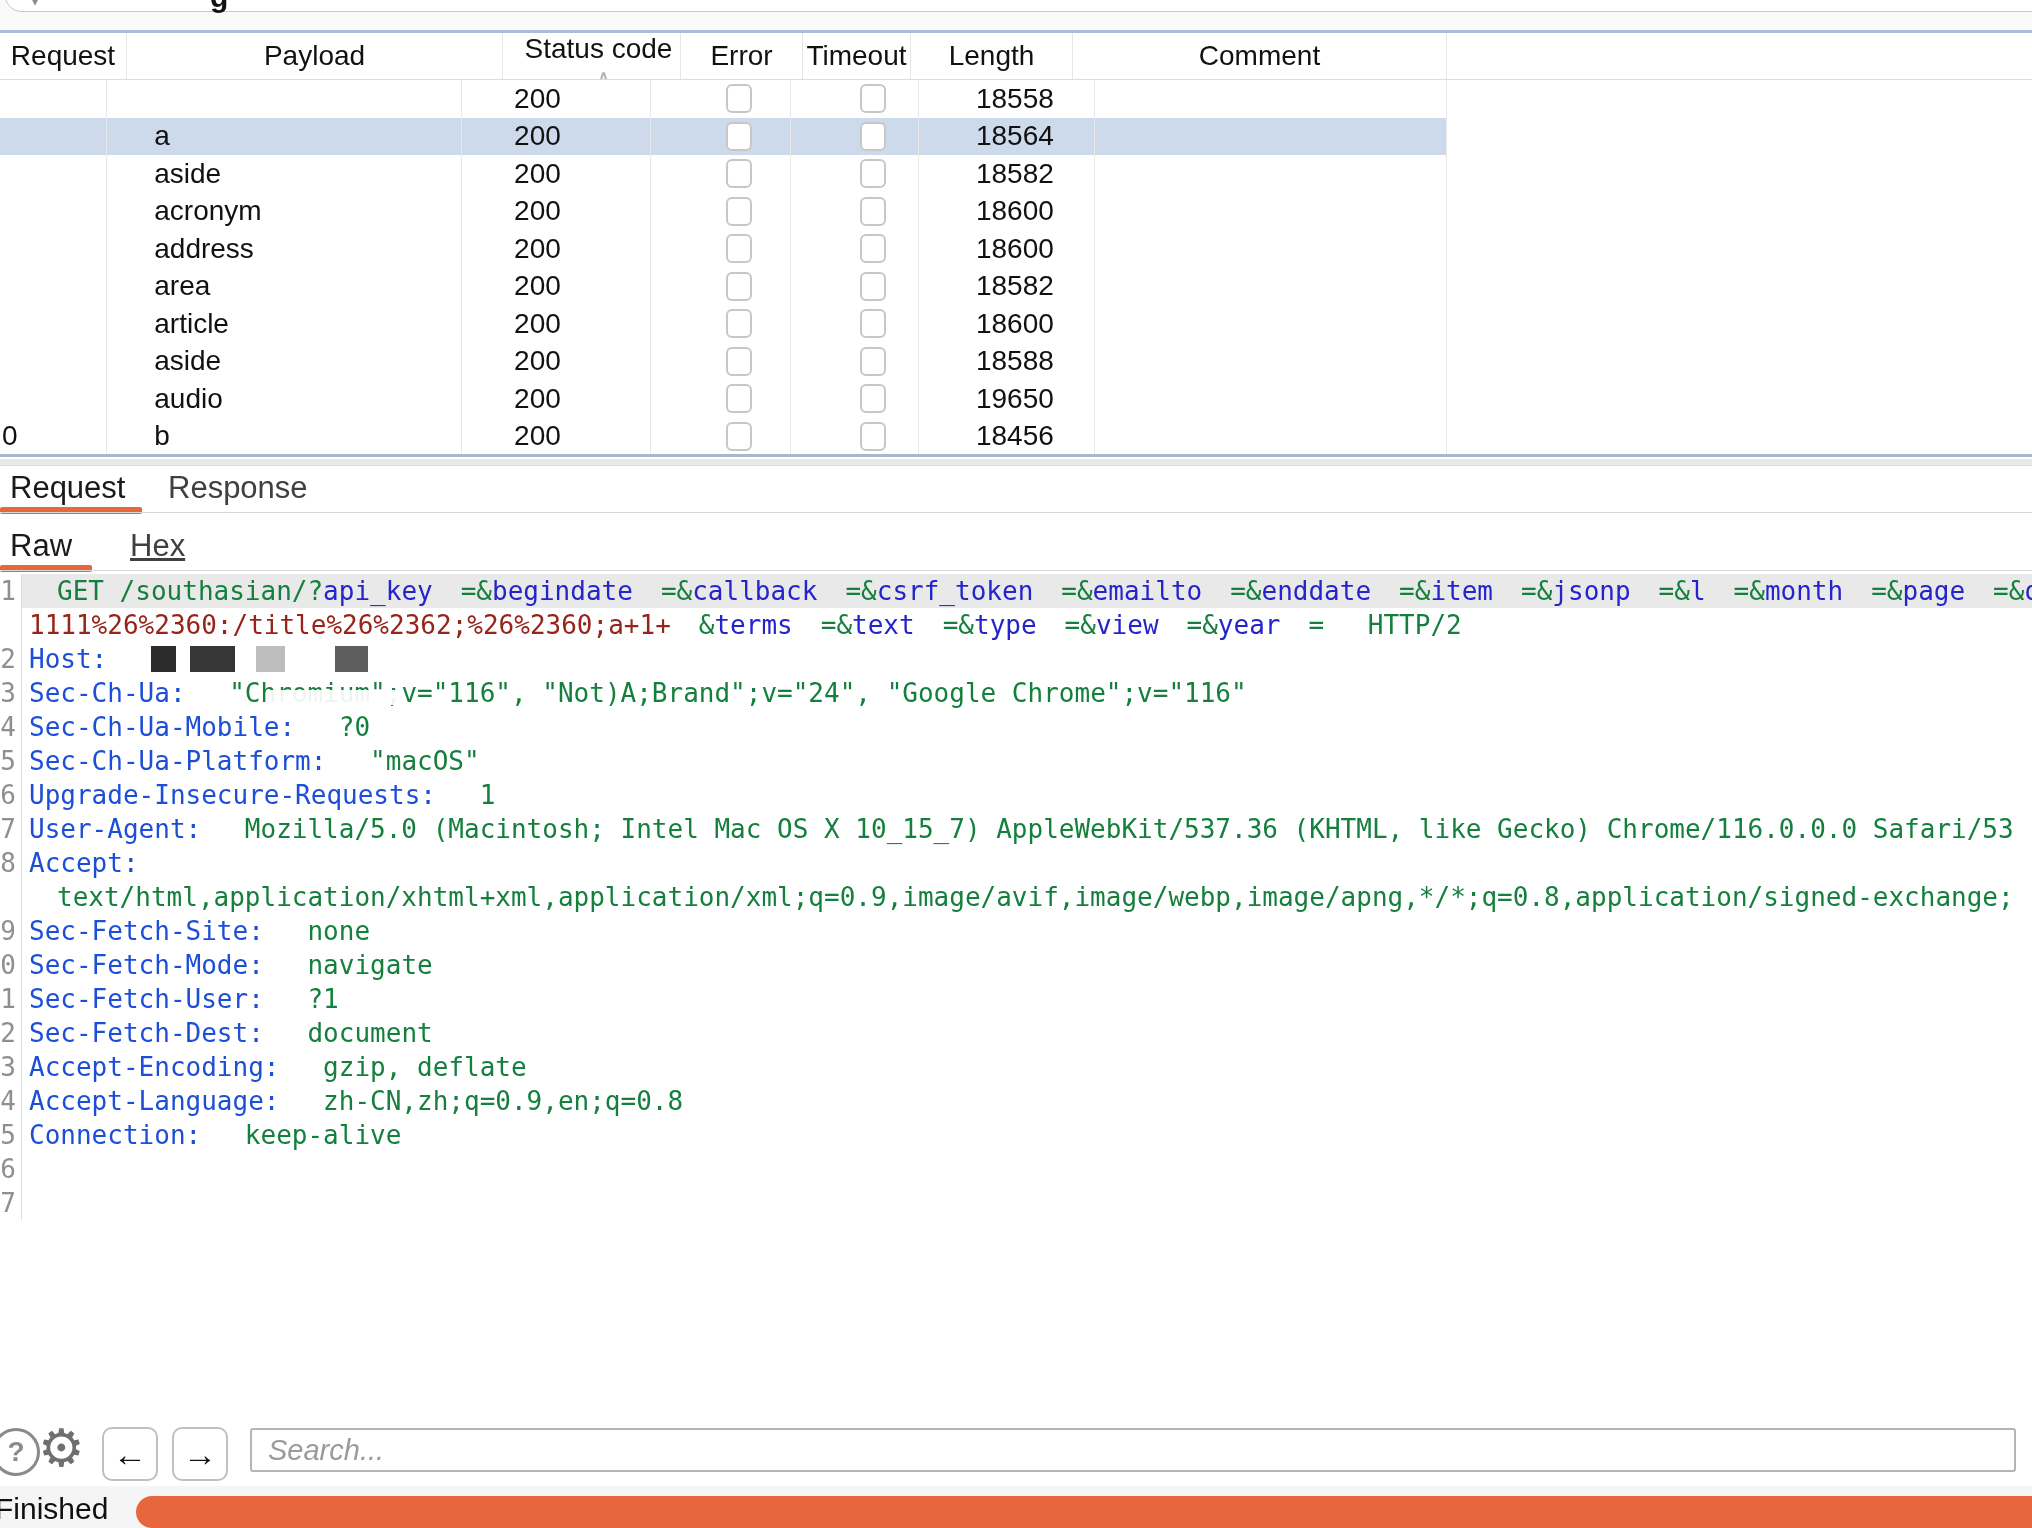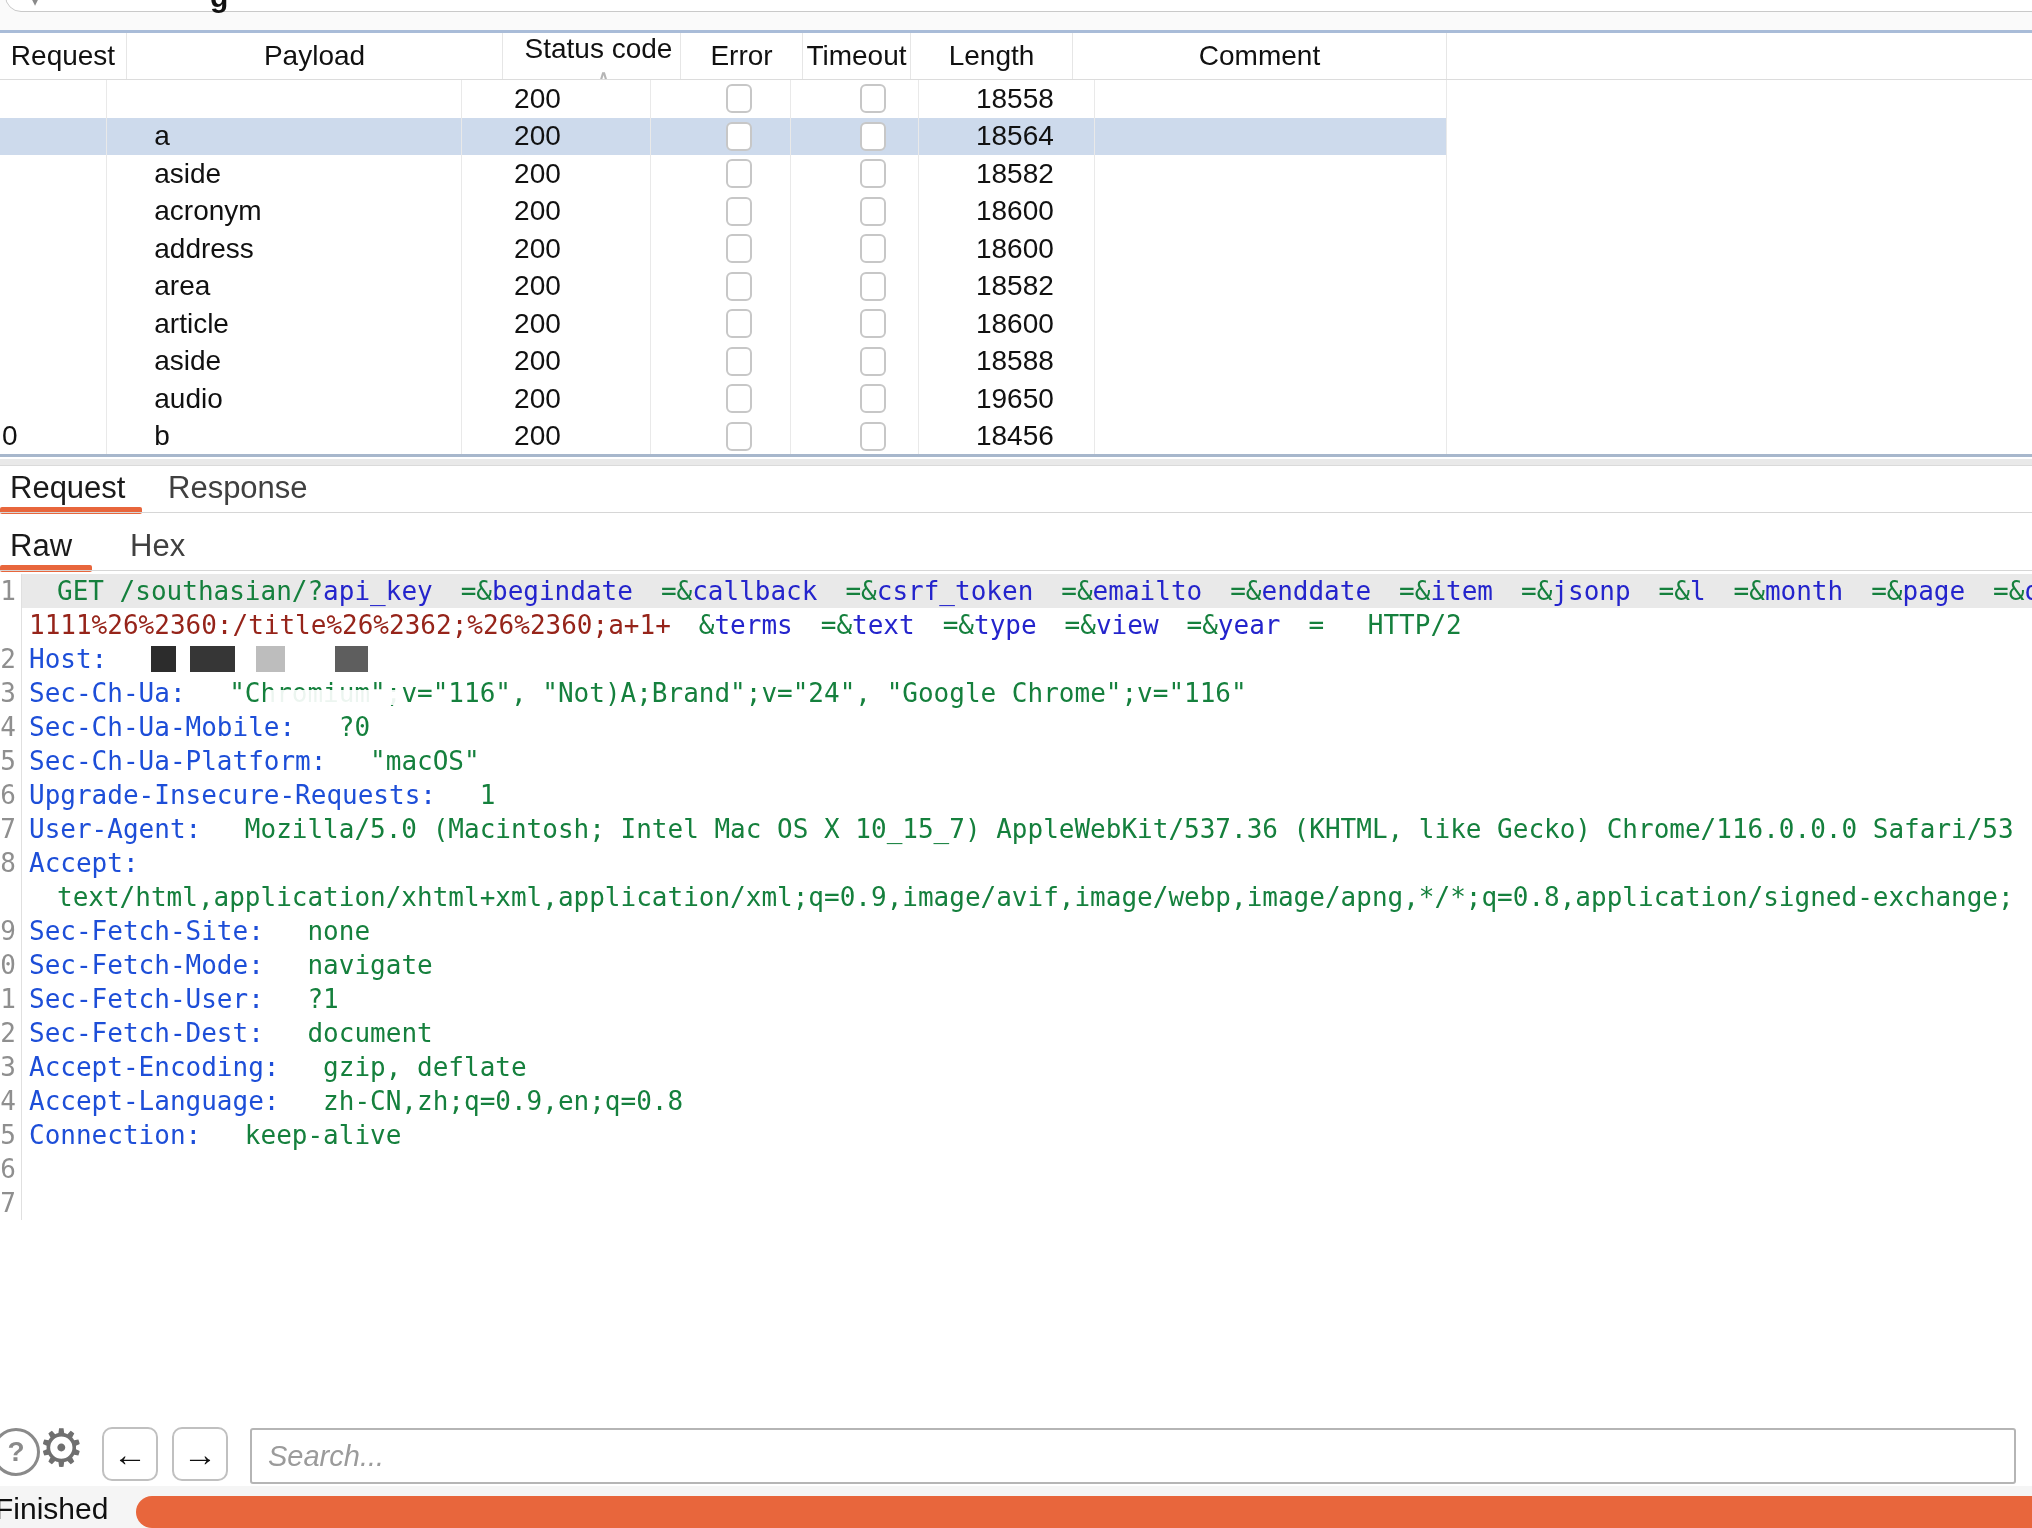--- a/index.html
+++ b/index.html
@@ -60,21 +60,21 @@
   
   #bottom-toolbar{position:absolute;left:0;top:1420px;width:2032px;height:66px;background:#fff;}
   #help-icon{position:absolute;left:-8px;top:8px;width:42px;height:42px;border:3px solid #8a8a8a;
     border-radius:50%;display:flex;align-items:center;justify-content:center;
     font-size:28px;color:#8a8a8a;font-weight:bold;background:#fff;}
   #gear-icon{position:absolute;left:38px;top:-2px;font-size:52px;color:#6f6f6f;}
   .nav-btn{position:absolute;top:7px;width:56px;height:54px;border:2px solid #c0c0c0;border-radius:10px;
     background:#fff;display:flex;align-items:center;justify-content:center;font-size:34px;color:#111;box-sizing:border-box;}
   #prev-btn{left:102px;}
   #next-btn{left:172px;}
-  #search-input{position:absolute;left:250px;top:8px;width:1766px;height:56px;box-sizing:border-box;
+  #search-input{position:absolute;left:250px;top:8px;width:1766px;height:44px;box-sizing:border-box;
     border:2px solid #b5b5b5;border-radius:3px;padding:0 16px;font-size:29px;font-style:italic;
     font-family:"Liberation Sans",sans-serif;color:#333;outline:none;}
   #search-input::placeholder{color:#9b9b9b;font-style:italic;}
   
   #status-bar{position:absolute;left:0;top:1486px;width:2032px;height:42px;background:#f5f5f5;}
   #status-label{position:absolute;left:-5px;top:6px;font-size:30px;color:#101010;}
   #progress-bar{position:absolute;left:136px;top:10px;width:1940px;height:32px;background:#e8663c;border-radius:16px;}
 </style>
 </head>
 <body>
@@ -253,21 +253,21 @@
 <div class="tabrow" id="message-tabs">
     <div class="tab" style="left: 10px;">Request</div>
     <div class="underline" style="left: 0px; top: 37px; width: 142px;"></div>
     <div class="tab dim" style="left: 168px;">Response</div>
   </div>
 <div class="tabs-divider" id="msg-divider"></div>
 
 <div class="tabrow" id="format-tabs">
     <div class="tab" style="left: 10px;">Raw</div>
     <div class="underline" style="left: 0px; top: 37px; width: 92px;"></div>
-    <div class="tab dim" style="left: 130px;">Hex</div>
+    <div class="tab dim" style="left: 130px; text-decoration: underline;">Hex</div>
   </div>
 <div class="tabs-divider" id="fmt-divider"></div>
 
 <div id="editor">
     <div class="line hl"><div class="gutter">1</div><div class="code"><span class="seg-plain">GET /southasian/?</span><span class="seg-param">api_key</span><span class="seg-plain">=&amp;</span><span class="seg-param">begindate</span><span class="seg-plain">=&amp;</span><span class="seg-param">callback</span><span class="seg-plain">=&amp;</span><span class="seg-param">csrf_token</span><span class="seg-plain">=&amp;</span><span class="seg-param">emailto</span><span class="seg-plain">=&amp;</span><span class="seg-param">enddate</span><span class="seg-plain">=&amp;</span><span class="seg-param">item</span><span class="seg-plain">=&amp;</span><span class="seg-param">jsonp</span><span class="seg-plain">=&amp;</span><span class="seg-param">l</span><span class="seg-plain">=&amp;</span><span class="seg-param">month</span><span class="seg-plain">=&amp;</span><span class="seg-param">page</span><span class="seg-plain">=&amp;</span><span class="seg-param">q</span><span class="seg-plain">=&amp;</span><span class="seg-param">query</span><span class="seg-plain">=&amp;</span><span class="seg-param">region</span><span class="seg-plain">=&amp;</span><span class="seg-param">se</span></div></div>
     <div class="line"><div class="gutter"></div><div class="code"><span class="seg-red">1111%26%2360:/title%26%2362;%26%2360;a+1+</span><span class="seg-plain">&amp;</span><span class="seg-param">terms</span><span class="seg-plain">=&amp;</span><span class="seg-param">text</span><span class="seg-plain">=&amp;</span><span class="seg-param">type</span><span class="seg-plain">=&amp;</span><span class="seg-param">view</span><span class="seg-plain">=&amp;</span><span class="seg-param">year</span><span class="seg-plain">=</span><span class="seg-plain"> HTTP/2</span></div></div>
     <div class="line"><div class="gutter">2</div><div class="code"><span class="seg-name">Host:</span><span class="seg-plain"> </span><span class="redact-block" style="width: 25px; background: rgb(44, 44, 44); margin-right: 14px;"></span><span class="redact-block" style="width: 45px; background: rgb(54, 54, 54); margin-right: 21px;"></span><span class="redact-block" style="width: 29px; background: rgb(189, 189, 189); margin-right: 50px;"></span><span class="redact-block" style="width: 33px; background: rgb(94, 94, 94); margin-right: 0px;"></span></div></div>
     <div class="line"><div class="gutter">3</div><div class="code"><span class="seg-name">Sec-Ch-Ua:</span><span class="seg-plain"> "Chromium";v="116", "Not)A;Brand";v="24", "Google Chrome";v="116"</span><div class="smudge" style="left: 245px; top: 14px; width: 135px; height: 15px;"></div></div></div>
     <div class="line"><div class="gutter">4</div><div class="code"><span class="seg-name">Sec-Ch-Ua-Mobile:</span><span class="seg-plain"> ?0</span></div></div>
     <div class="line"><div class="gutter">5</div><div class="code"><span class="seg-name">Sec-Ch-Ua-Platform:</span><span class="seg-plain"> "macOS"</span></div></div>

